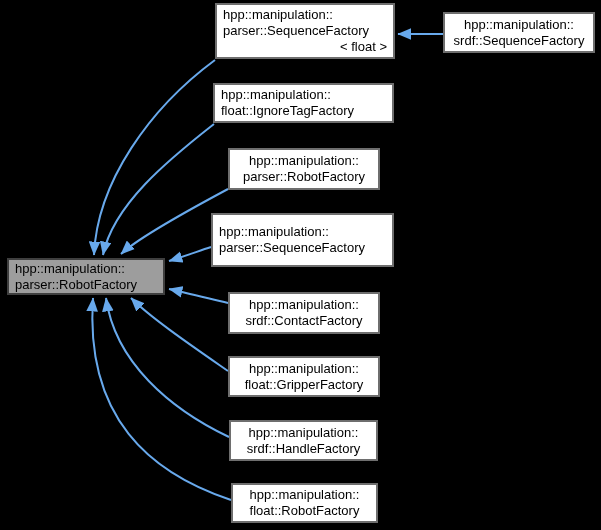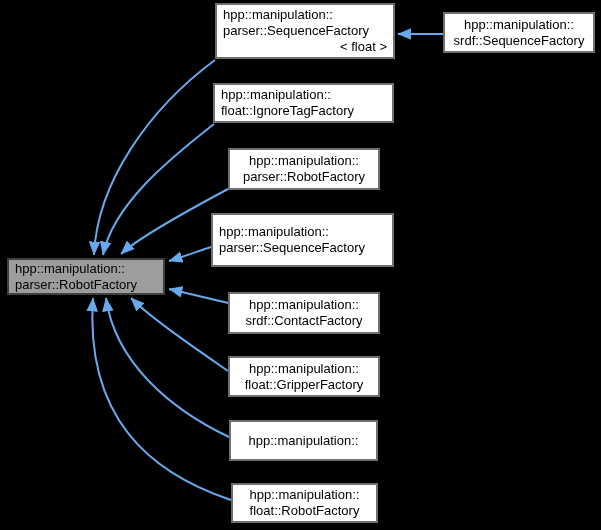--- a/index.html
+++ b/index.html
@@ -90,20 +90,21 @@
     <span>srdf::ContactFactory</span>
   </div>
 
   <div class="node centered n-gri">
     <span>hpp::manipulation::</span>
     <span>float::GripperFactory</span>
   </div>
 
   <div class="node centered n-han">
     <span>hpp::manipulation::</span>
+    <span>srdf::HandleFactory</span>
   </div>
 
   <div class="node centered n-rob">
     <span>hpp::manipulation::</span>
     <span>float::RobotFactory</span>
   </div>
 
 </div>
 
 </body></html>

